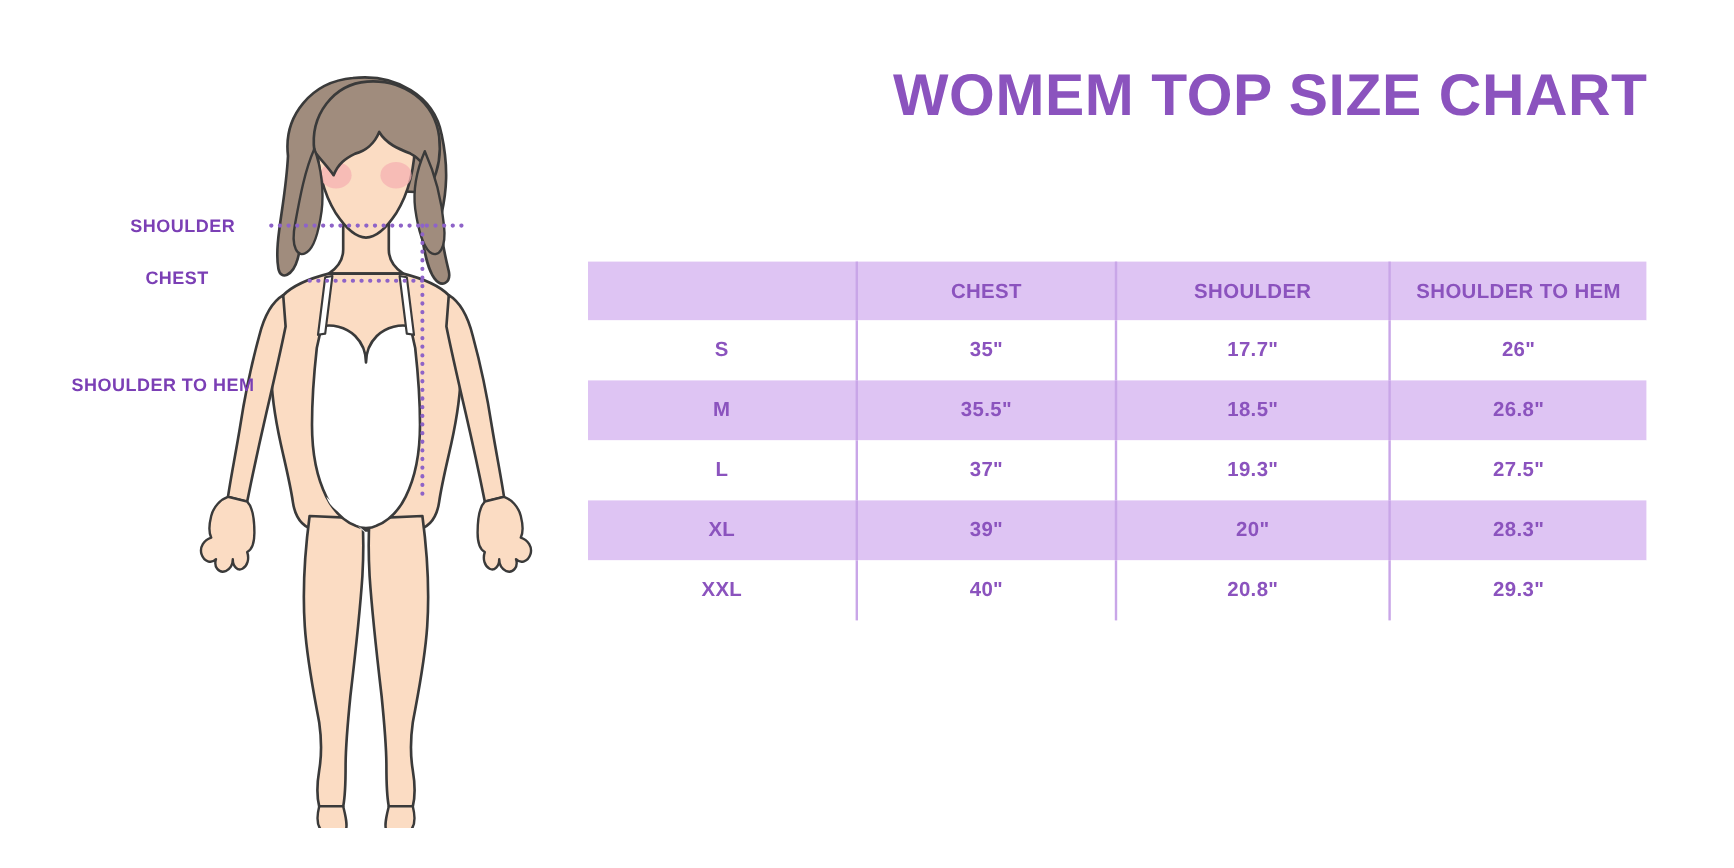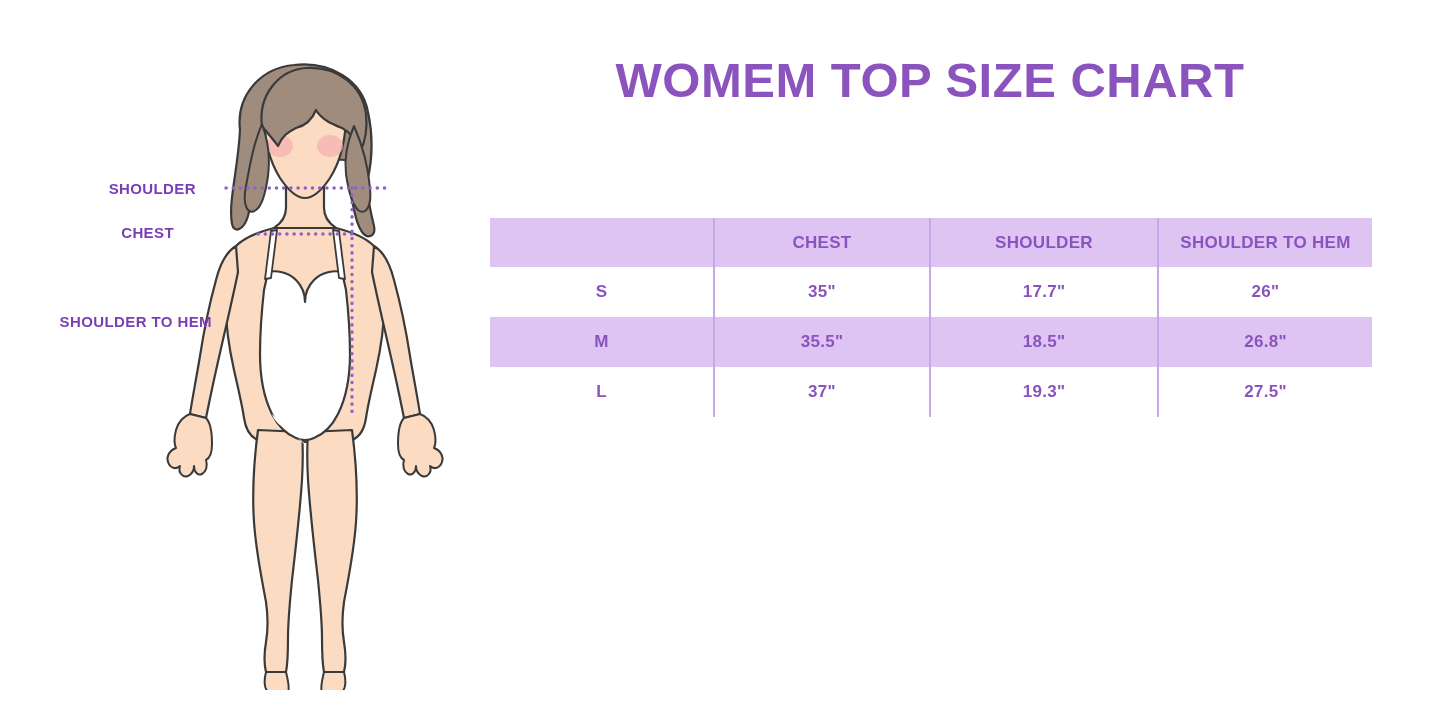--- a/index.html
+++ b/index.html
@@ -14,21 +14,21 @@
     overflow: hidden;
     font-family: "Liberation Sans", sans-serif;
   }
 
   
   #chart-title {
     position: absolute;
     left: 487px;
     top: 52px;
     width: 886px;
-    text-align: center;
+    text-align: right;
     font-family: "Liberation Sans", sans-serif;
     font-size: 49px;
     font-weight: bold;
     letter-spacing: 0.5px;
     color: #8B53BE;
     white-space: nowrap;
   }
 
   
   #figure-illustration {
@@ -286,14 +286,26 @@
         <td>35.5"</td>
         <td>18.5"</td>
         <td>26.8"</td>
       </tr>
       <tr class="row-plain">
         <td>L</td>
         <td>37"</td>
         <td>19.3"</td>
         <td>27.5"</td>
       </tr>
+      <tr class="row-shaded">
+        <td>XL</td>
+        <td>39"</td>
+        <td>20"</td>
+        <td>28.3"</td>
+      </tr>
+      <tr class="row-plain">
+        <td>XXL</td>
+        <td>40"</td>
+        <td>20.8"</td>
+        <td>29.3"</td>
+      </tr>
     </tbody>
 </table>
 
 </body></html>

